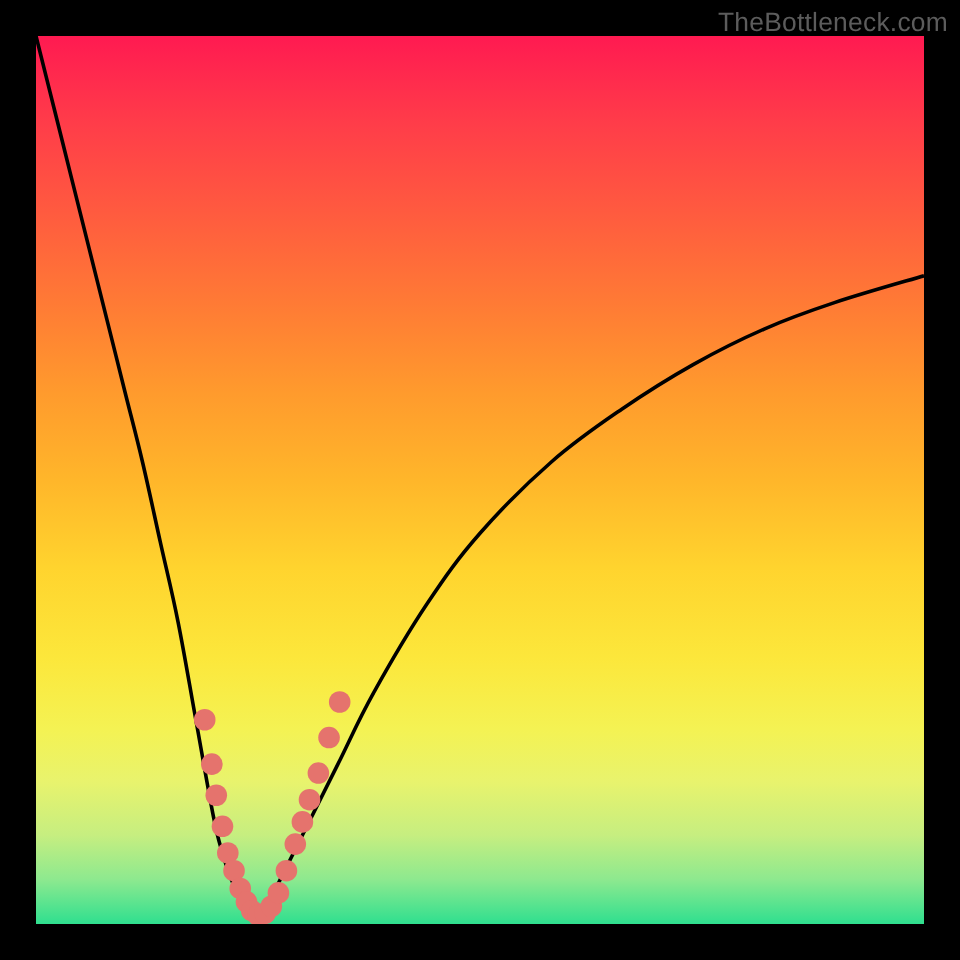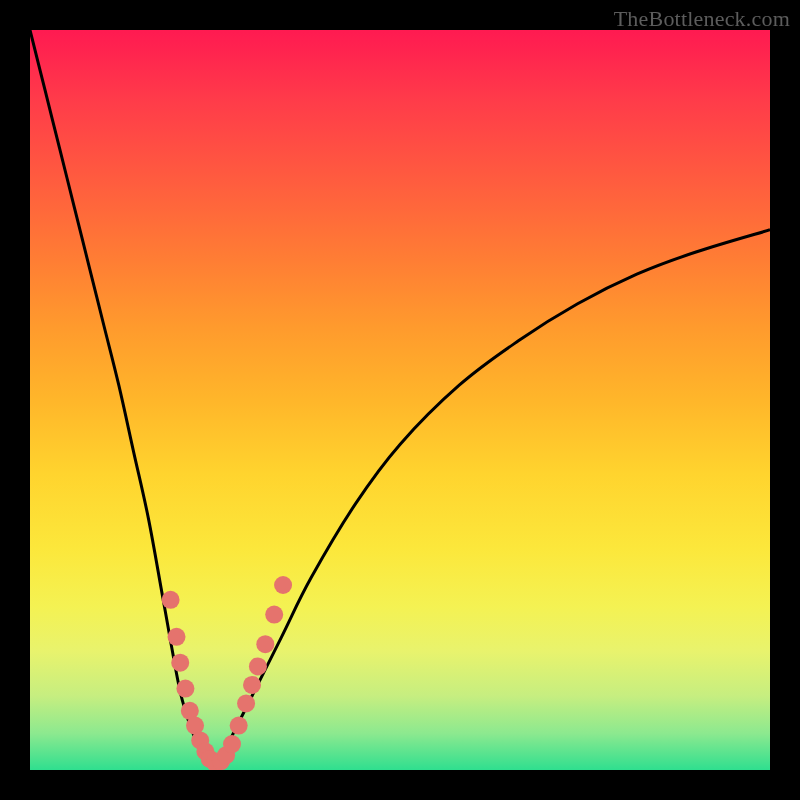--- a/index.html
+++ b/index.html
@@ -11,21 +11,20 @@
     background: #000;
     font-family: Arial, Helvetica, sans-serif;
   }
   .frame {
     position: absolute;
     left: 0;
     top: 0;
     width: 800px;
     height: 800px;
     background: #000;
-    font-family: Liberation Serif, serif;
   }
   .plot {
     position: absolute;
     left: 30px;
     top: 30px;
     width: 740px;
     height: 740px;
     background: linear-gradient(
       to bottom,
       #ff1a51 0%,

